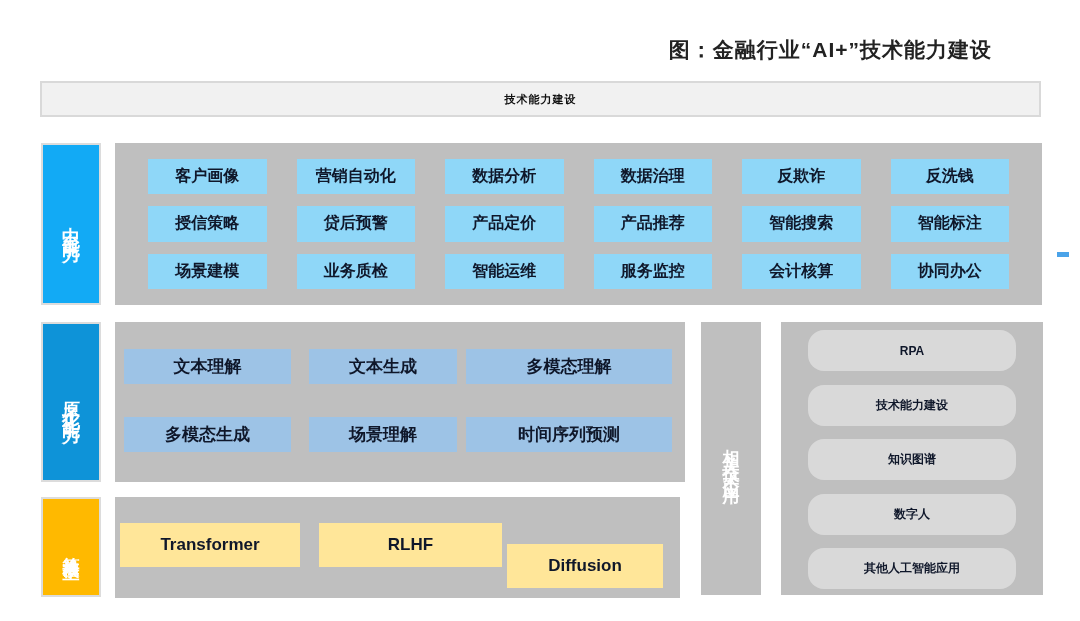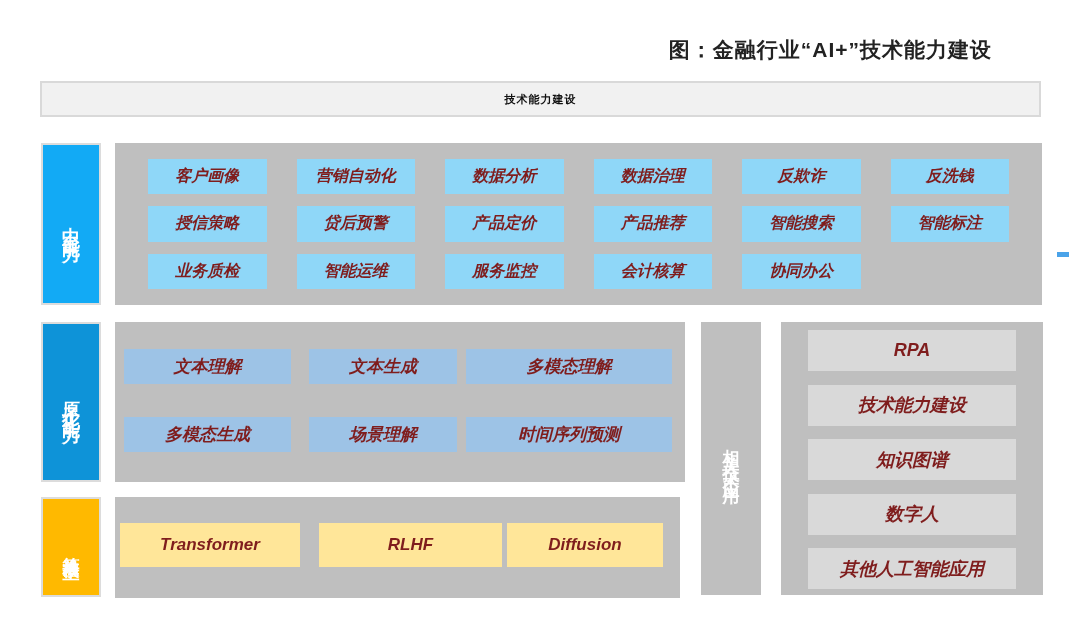--- a/index.html
+++ b/index.html
@@ -49,36 +49,36 @@
   .panel-atomic { left:115px; top:322px; width:570px; height:160px; padding:19px 0 0 9px; }
   .arow { display:flex; }
   .arow + .arow { margin-top:25px; }
   .ac1 { width:167px; margin-right:18px; }
   .ac2 { width:148px; margin-right:9px; }
   .ac3 { width:206px; }
 
   .panel-models { left:115px; top:497px; width:565px; height:101px; padding:26px 0 8px 5px; display:flex; }
   .mc1 { width:180px; margin-right:10px; }
   .mc2 { width:183px; margin-right:5px;margin-left:9px; }
-  .mc3 { width:156px; }
+  .mc3 { width:156px;margin-top:21px; }
 
   .panel-right {
     left:781px; top:322px; width:262px; height:273px;
     padding:8px 27px 6px 27px;
     display:flex; flex-direction:column; justify-content:space-between;
   }
 
   .cell {
     display:flex; align-items:center; justify-content:center;
-    font-weight:bold; color:#7f1d1d; text-align:center;font-style:italic;
+    font-weight:bold; color:#0f172a; text-align:center;
   }
   .cell.cyan   { background:#8fd7f8; font-size:16px; }
   .cell.blue   { background:#9dc3e6; font-size:17px; height:35px;margin-top:8px; }
   .cell.yellow { background:#ffe699; font-size:17px; height:44px; }
-  .cell.lgray  { background:#d9d9d9; font-size:18px; height:41px; }
+  .cell.lgray  { background:#d9d9d9; font-size:12px; height:41px;border-radius:16px; }
 
   .blue-dash { left:1057px; top:252px; width:12px; height:5px; background:#4aa3e9; }
 </style>
 </head>
 <body>
 
 <div>
 
   <div class="abs fig-title">图：金融行业“AI+”技术能力建设</div>
 
@@ -95,20 +95,21 @@
     <div class="cell cyan">数据分析</div>
     <div class="cell cyan">数据治理</div>
     <div class="cell cyan">反欺诈</div>
     <div class="cell cyan">反洗钱</div>
     <div class="cell cyan">授信策略</div>
     <div class="cell cyan">贷后预警</div>
     <div class="cell cyan">产品定价</div>
     <div class="cell cyan">产品推荐</div>
     <div class="cell cyan">智能搜索</div>
     <div class="cell cyan">智能标注</div>
+    <div class="cell cyan">场景建模</div>
     <div class="cell cyan">业务质检</div>
     <div class="cell cyan">智能运维</div>
     <div class="cell cyan">服务监控</div>
     <div class="cell cyan">会计核算</div>
     <div class="cell cyan">协同办公</div>
   </div>
 
   <div class="abs vbar blue2">
     <span>原子化能力</span>
   </div>

